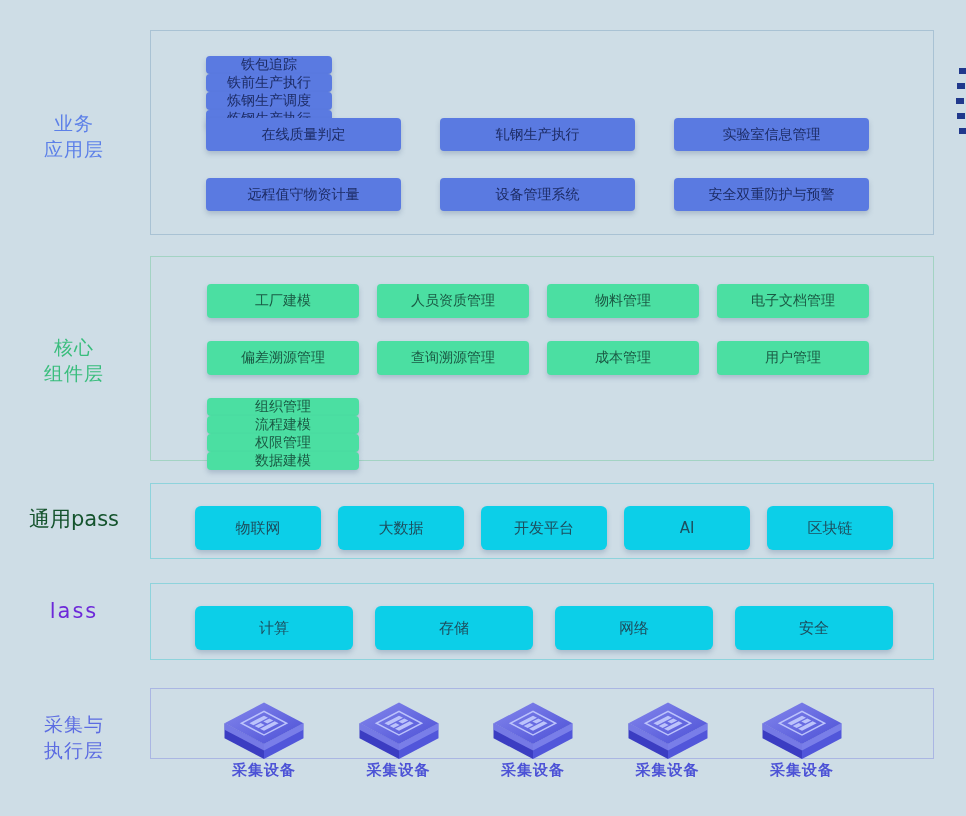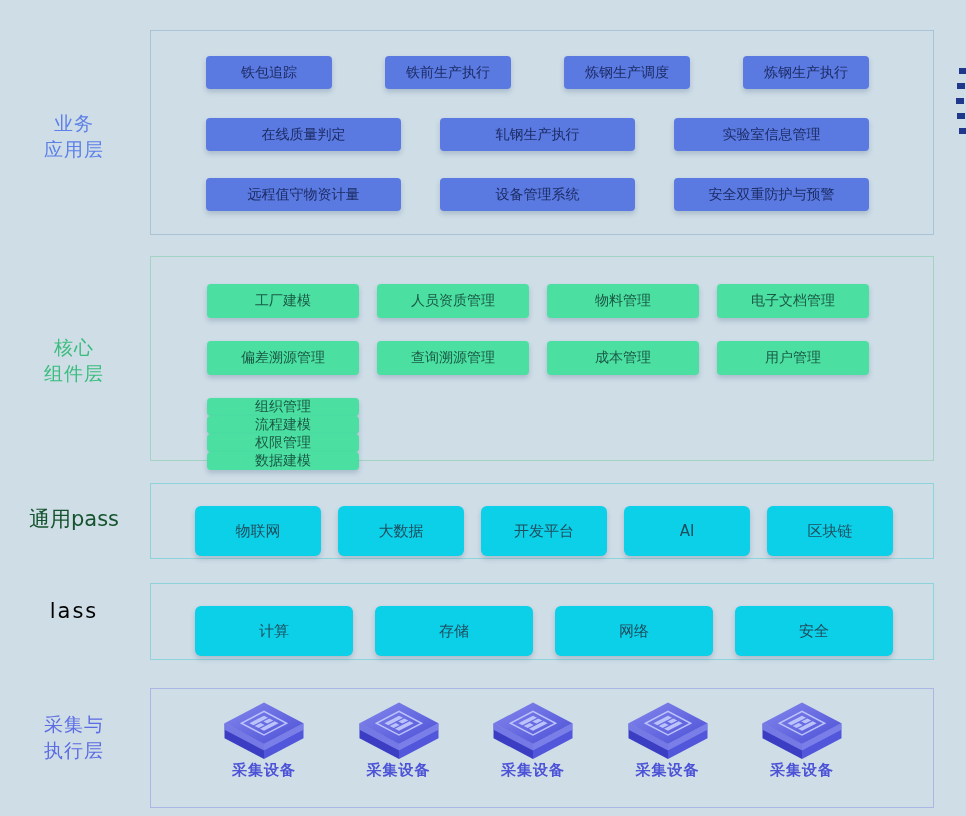--- a/index.html
+++ b/index.html
@@ -7,52 +7,52 @@
     position:relative; width:966px; height:816px; overflow:hidden;
     background:#cedde6;
     font-family:"DejaVu Sans","Liberation Sans",sans-serif;
   }
   
   .panel { position:absolute; left:150px; width:784px; box-sizing:border-box; border:1px solid; }
   #p1 { top:30px;  height:205px; border-color:#a9c2d4; }
   #p2 { top:256px; height:205px; border-color:#a3d3c3;padding-left:44px; }
   #p3 { top:483px; height:76px;  border-color:#8ed3dc; }
   #p4 { top:583px; height:77px;  border-color:#8ed3dc; }
-  #p5 { top:688px; height:120px; border-color:#aab6e3; }
+  #p5 { top:688px; height:71px; border-color:#aab6e3; }
 
   
   .side-label {
     position:absolute; left:0; width:148px; text-align:center;
     white-space:pre-line; font-size:19px; line-height:26px; letter-spacing:1px;
   }
   #l1 { top:110px; color:#5d80e8; }
   #l2 { top:334px; color:#38bd7c; }
   #l3 { top:506px; color:#14532d; font-size:21px; letter-spacing:0; }
-  #l4 { top:598px; color:#000000; font-size:21px; letter-spacing:2px; }
+  #l4 { top:598px; color:#6d28d9; font-size:21px; letter-spacing:2px; }
   #l5 { top:711px; color:#5c6ce2; }
 
   
   .row { position:absolute; display:flex; justify-content:space-between; }
   .btn {
     display:flex; align-items:center; justify-content:center;
     font-size:14px; border-radius:4px; box-sizing:border-box;
     box-shadow:0 3px 5px rgba(80,100,135,.28);
   }
   
   #p1 .row { left:55px; right:64px; height:33px; }
-  #p1r1 { top:25px; } #p1r2 { top:87px; } #p1r3 { top:147px; }
+  #p1r1 { top:25px;flex-direction:column; } #p1r2 { top:87px; } #p1r3 { top:147px; }
   #p1 .btn { background:#5a7ae1; color:#1d2c66; }
   #p1r1 .btn { width:126px; }
   #p1r2 .btn, #p1r3 .btn { width:195px; }
   
   #p2 .row { left:56px; right:64px; height:34px; }
   #p2r1 { top:27px; } #p2r2 { top:84px; } #p2r3 { top:141px;flex-direction:column; }
   #p2 .btn { width:152px; background:#4bdfa2; color:#1a5a44; }
   
-  #p3 .row, #p4 .row { left:44px; right:40px; height:50px; }
+  #p3 .row, #p4 .row { left:44px; right:40px; height:44px; }
   #p3r1 { top:22px; } #p4r1 { top:22px; }
   #p3 .btn, #p4 .btn { background:#0ccfe8; color:#1d4e5e; font-size:15px; border-radius:6px; }
   #p3 .btn { width:126px; }
   #p4 .btn { width:158px; }
 
   
   #p5row { position:absolute; top:6px; left:58px; right:76px; display:flex; justify-content:space-between; }
   .device { width:110px; display:flex; flex-direction:column; align-items:center; }
   .device-label { margin-top:2px; font-size:15px; font-weight:600; color:#4d53d6; letter-spacing:1px; }
 

